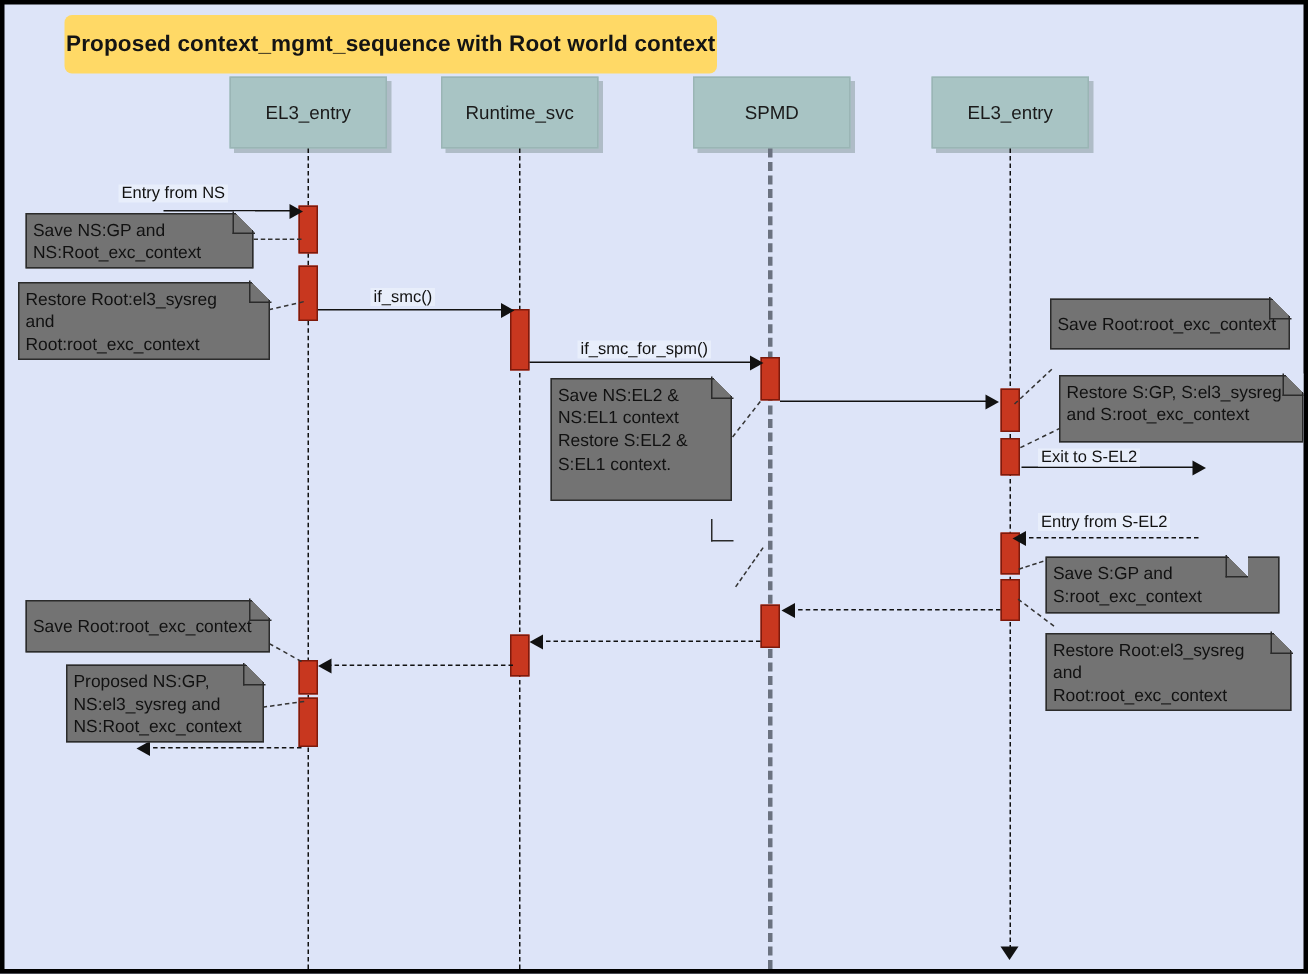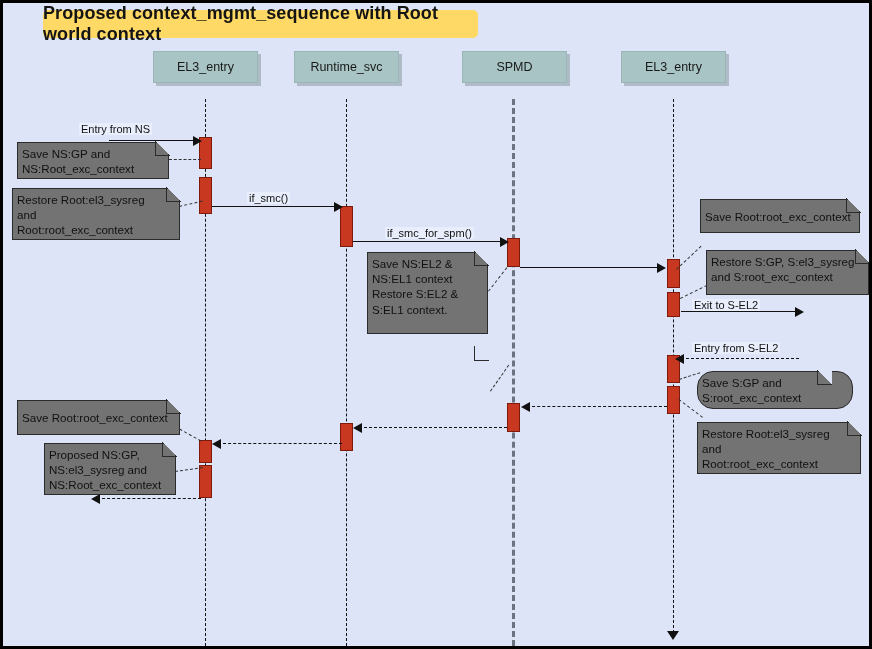--- a/index.html
+++ b/index.html
@@ -18,37 +18,37 @@
     overflow: hidden;
     font-family: "Liberation Sans", sans-serif;
   }
 
   
   .title-banner {
     position: absolute;
     left: 40px;
     top: 7px;
     width: 435px;
-    height: 28px;
+    height: 39px;
     background: #ffd966;
     border-radius: 5px;
     display: flex;
     align-items: center;
     justify-content: center;
-    font-size: 18px;
+    font-size: 15px;
     font-weight: bold;
     color: #141414;
     letter-spacing: .1px;
   }
 
   
   .participant {
     position: absolute;
     width: 105px;
-    height: 32px;
+    height: 48px;
     background: #a8c4c4;
     border: 1px solid #9ab5b5;
     box-shadow: 3px 3px 0 rgba(120,140,140,0.45);
     display: flex;
     align-items: center;
     justify-content: center;
     font-size: 12.5px;
     color: #1a1a1a;
     box-sizing: border-box;
   }
@@ -254,21 +254,21 @@
   <div class="note" style="left:703px; top:247px; width:163px; height:45px; background:transparent; border:none; pointer-events:none;">
     <div class="fold"></div>
   </div>
 
   <div class="connector" style="left:487px; top:388px; width:32px; transform:rotate(-55deg);"></div>
   <div class="note" style="left:364px; top:344px; width:121px; height:68px; background:transparent; border:none; pointer-events:none;">
     <div class="fold"></div>
   </div>
 
   <div class="connector" style="left:676px; top:376px; width:22px; transform:rotate(-18deg);"></div>
-  <div class="note" style="left:694px; top:368px; width:156px; height:38px;border-radius:16px;">Save S:GP and
+  <div class="note" style="left:694px; top:368px; width:156px; height:38px;">Save S:GP and
 S:root_exc_context</div>
   <div class="note" style="left:694px; top:368px; width:134px; height:38px; background:transparent; border:none; pointer-events:none;">
     <div class="fold"></div>
   </div>
 
   <div class="connector" style="left:676px; top:396px; width:30px; transform:rotate(37deg);"></div>
   <div class="note" style="left:694px; top:419px; width:164px; height:52px;">Restore Root:el3_sysreg
 and
 Root:root_exc_context</div>
   <div class="note" style="left:694px; top:419px; width:164px; height:52px; background:transparent; border:none; pointer-events:none;">

